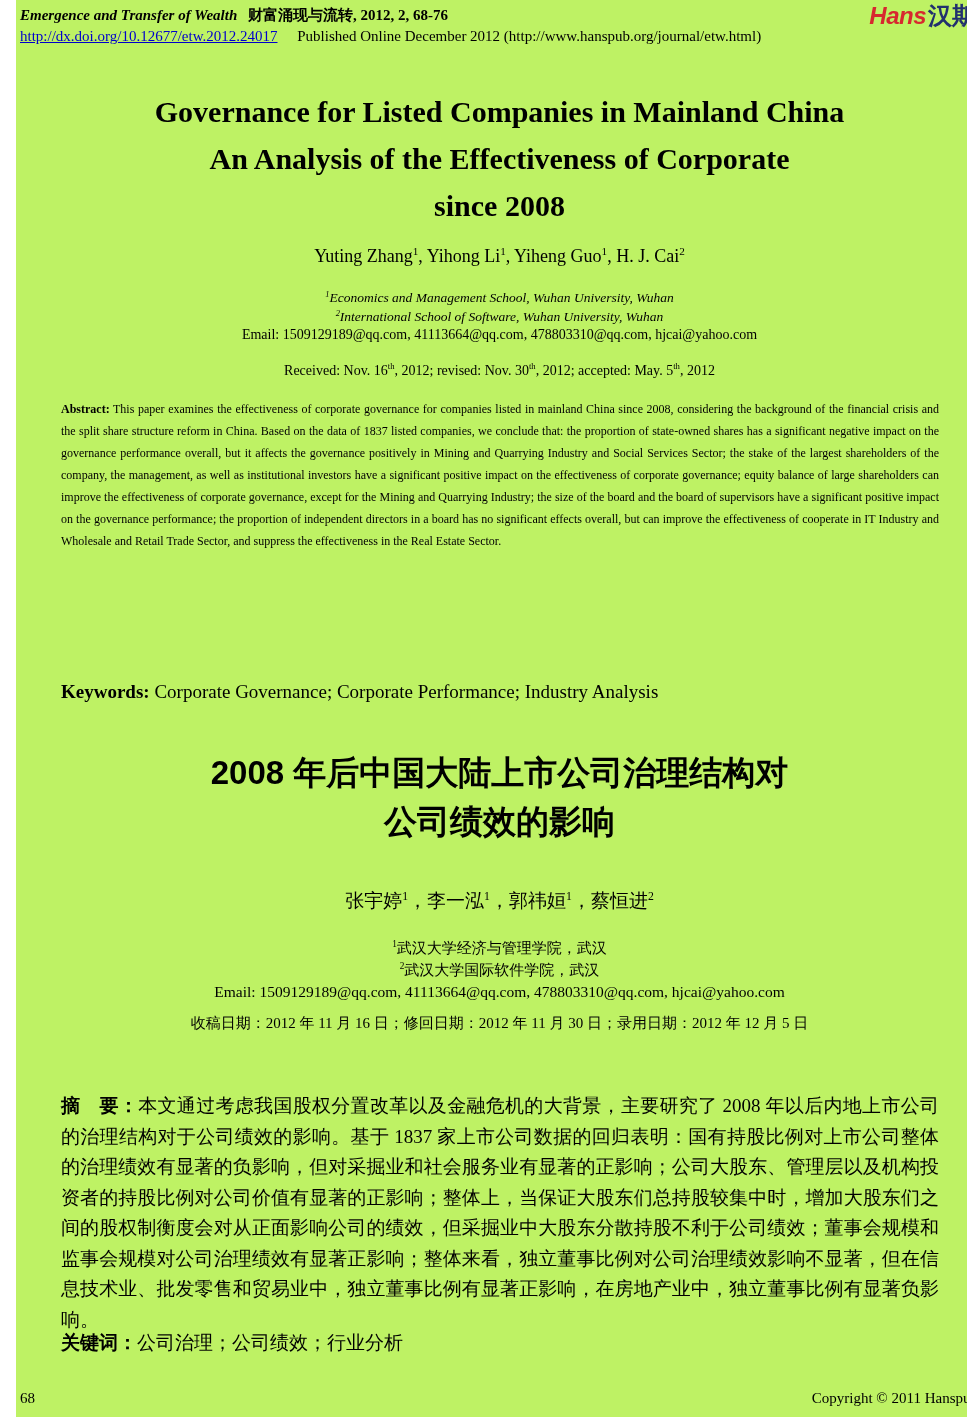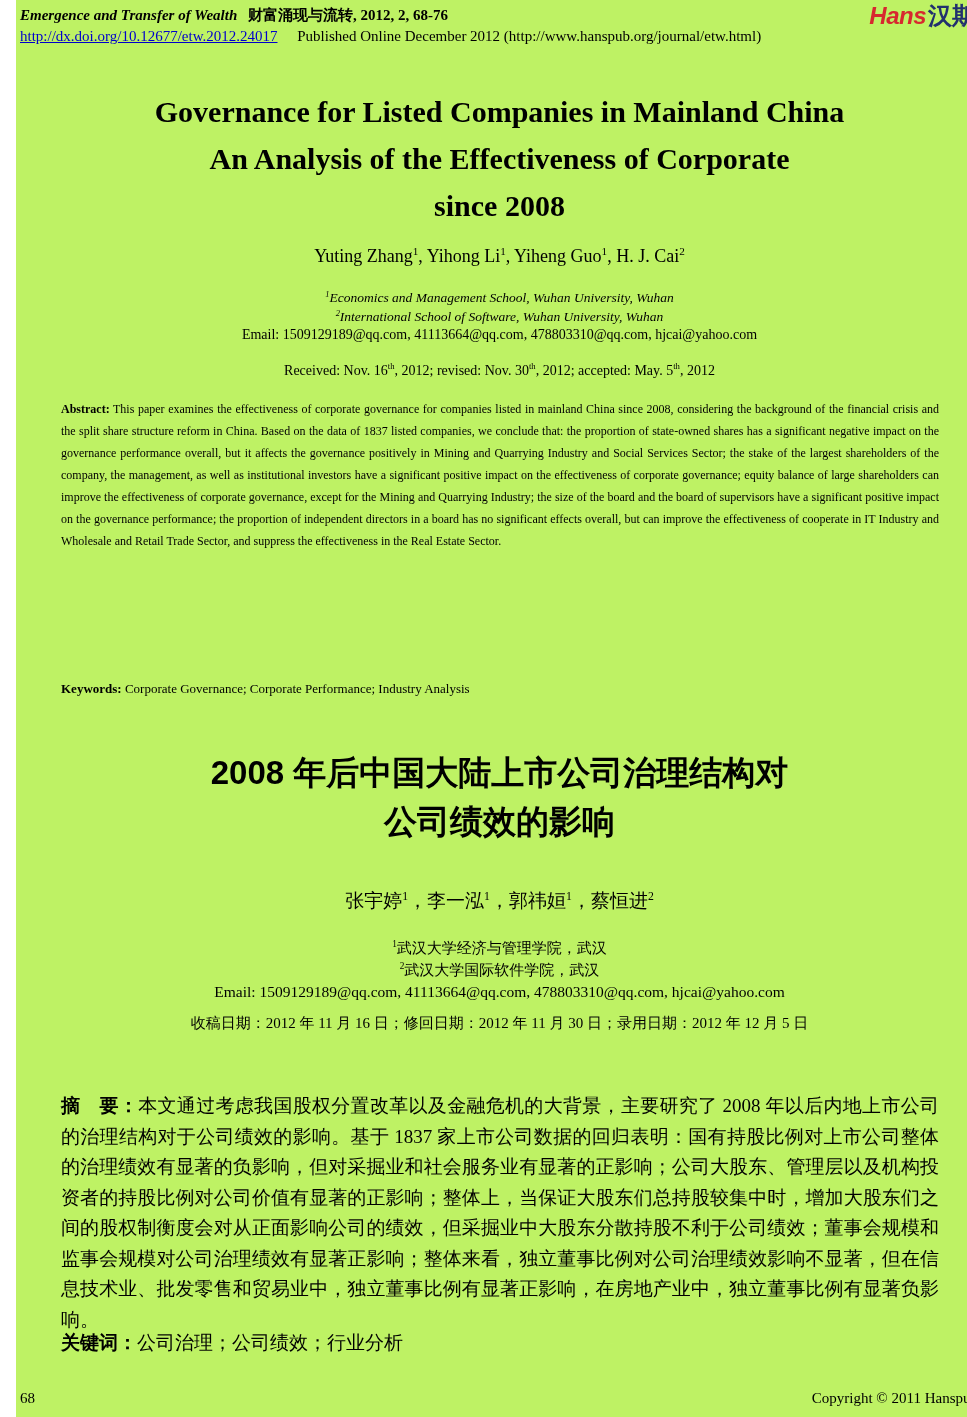--- a/index.html
+++ b/index.html
@@ -30,21 +30,21 @@
                 font-size:18px; font-weight:normal; }
   sup.sup { font-size:62%; vertical-align:super; line-height:0; }
   .affil-en { position:absolute; top:288px; left:0; right:0; text-align:center;
               font-size:13.5px; line-height:19px;font-style:italic; }
   .email-en { position:absolute; top:327px; left:0; right:0; text-align:center; font-size:14px; }
   .received { position:absolute; top:363px; left:0; right:0; text-align:center; font-size:14px; }
 
   .abstract { position:absolute; top:398px; left:45px; width:878px;
               font-size:12px; line-height:22px; text-align:justify; }
   .bold-label { font-weight:bold; }
-  .keywords { position:absolute; top:681px; left:45px; width:878px; font-size:13px; }
+  .keywords { position:absolute; top:681px; left:45px; width:878px; font-size:19px; }
 
   
   .title-zh { position:absolute; top:748px; left:0; right:0; text-align:center;
               font-family:"Liberation Sans", sans-serif;
               font-size:33px; font-weight:bold; line-height:49px; }
   .authors-zh { position:absolute; top:888px; left:0; right:0; text-align:center; font-size:19px; }
   .affil-zh { position:absolute; top:937px; left:0; right:0; text-align:center;
               font-size:15px; line-height:22px; }
   .email-zh { position:absolute; top:983px; left:0; right:0; text-align:center; font-size:15.5px; }
   .dates-zh { position:absolute; top:1014px; left:0; right:0; text-align:center; font-size:15px;font-family:Liberation Serif, serif; }

